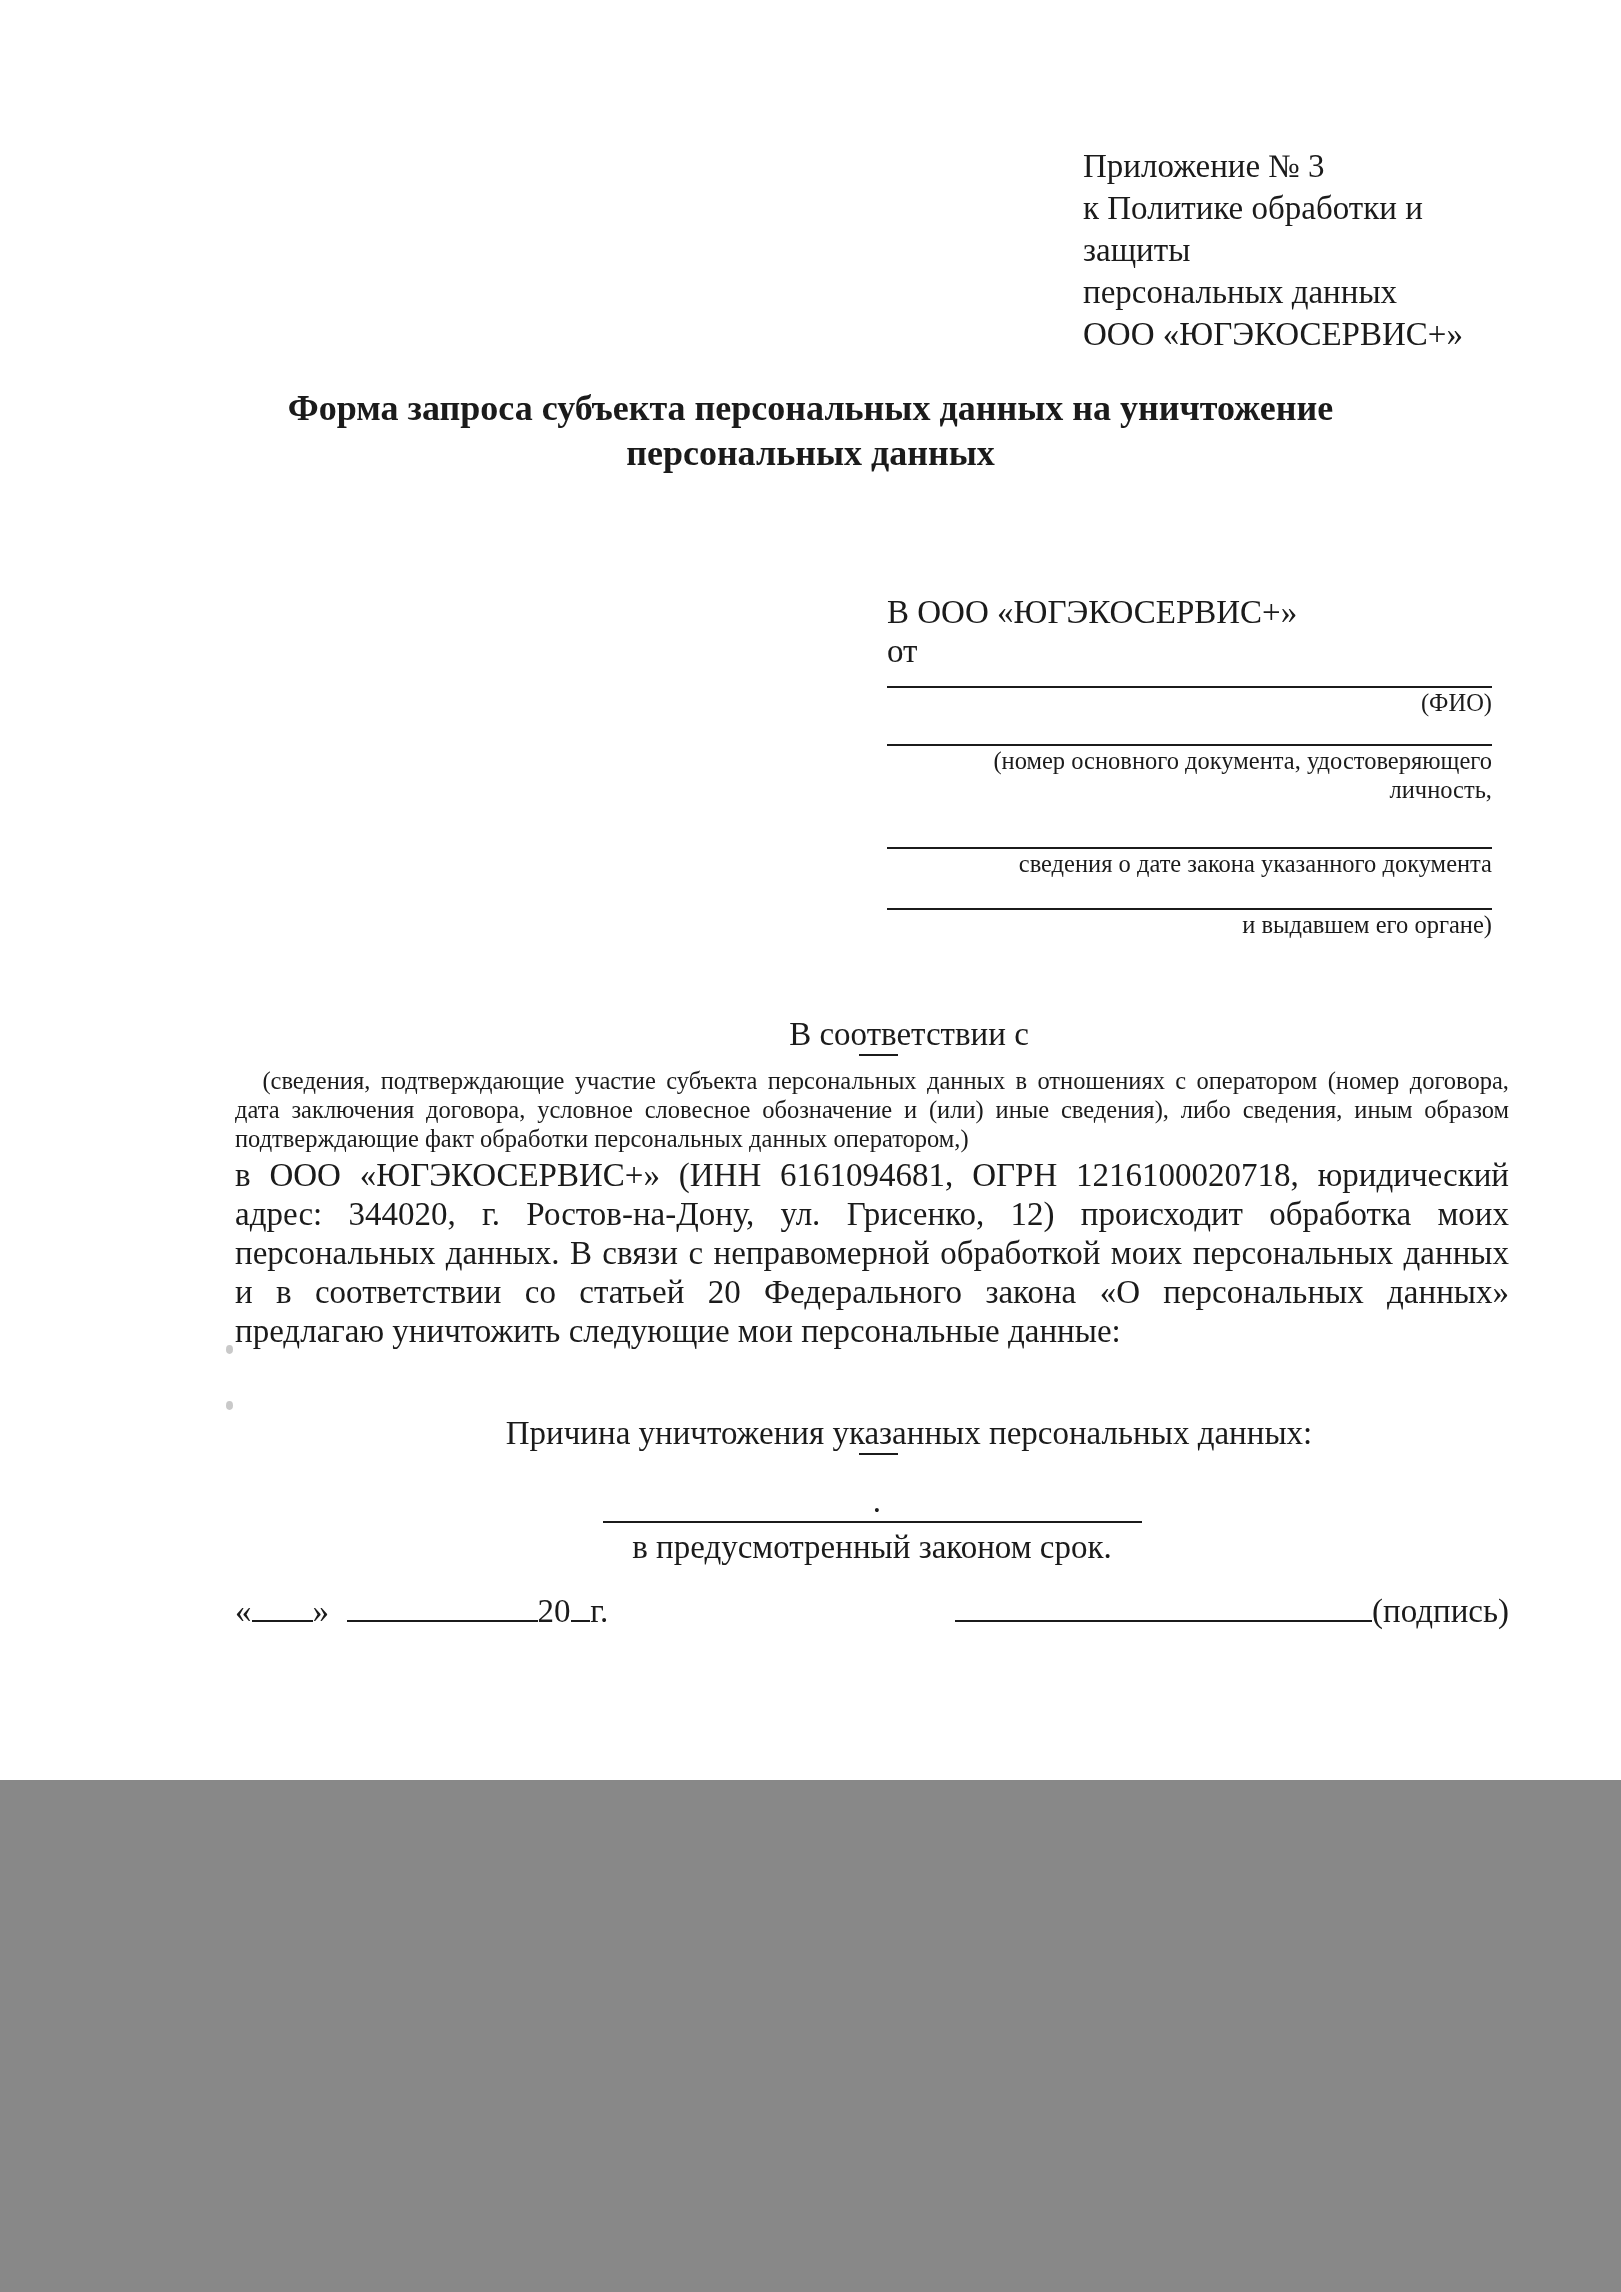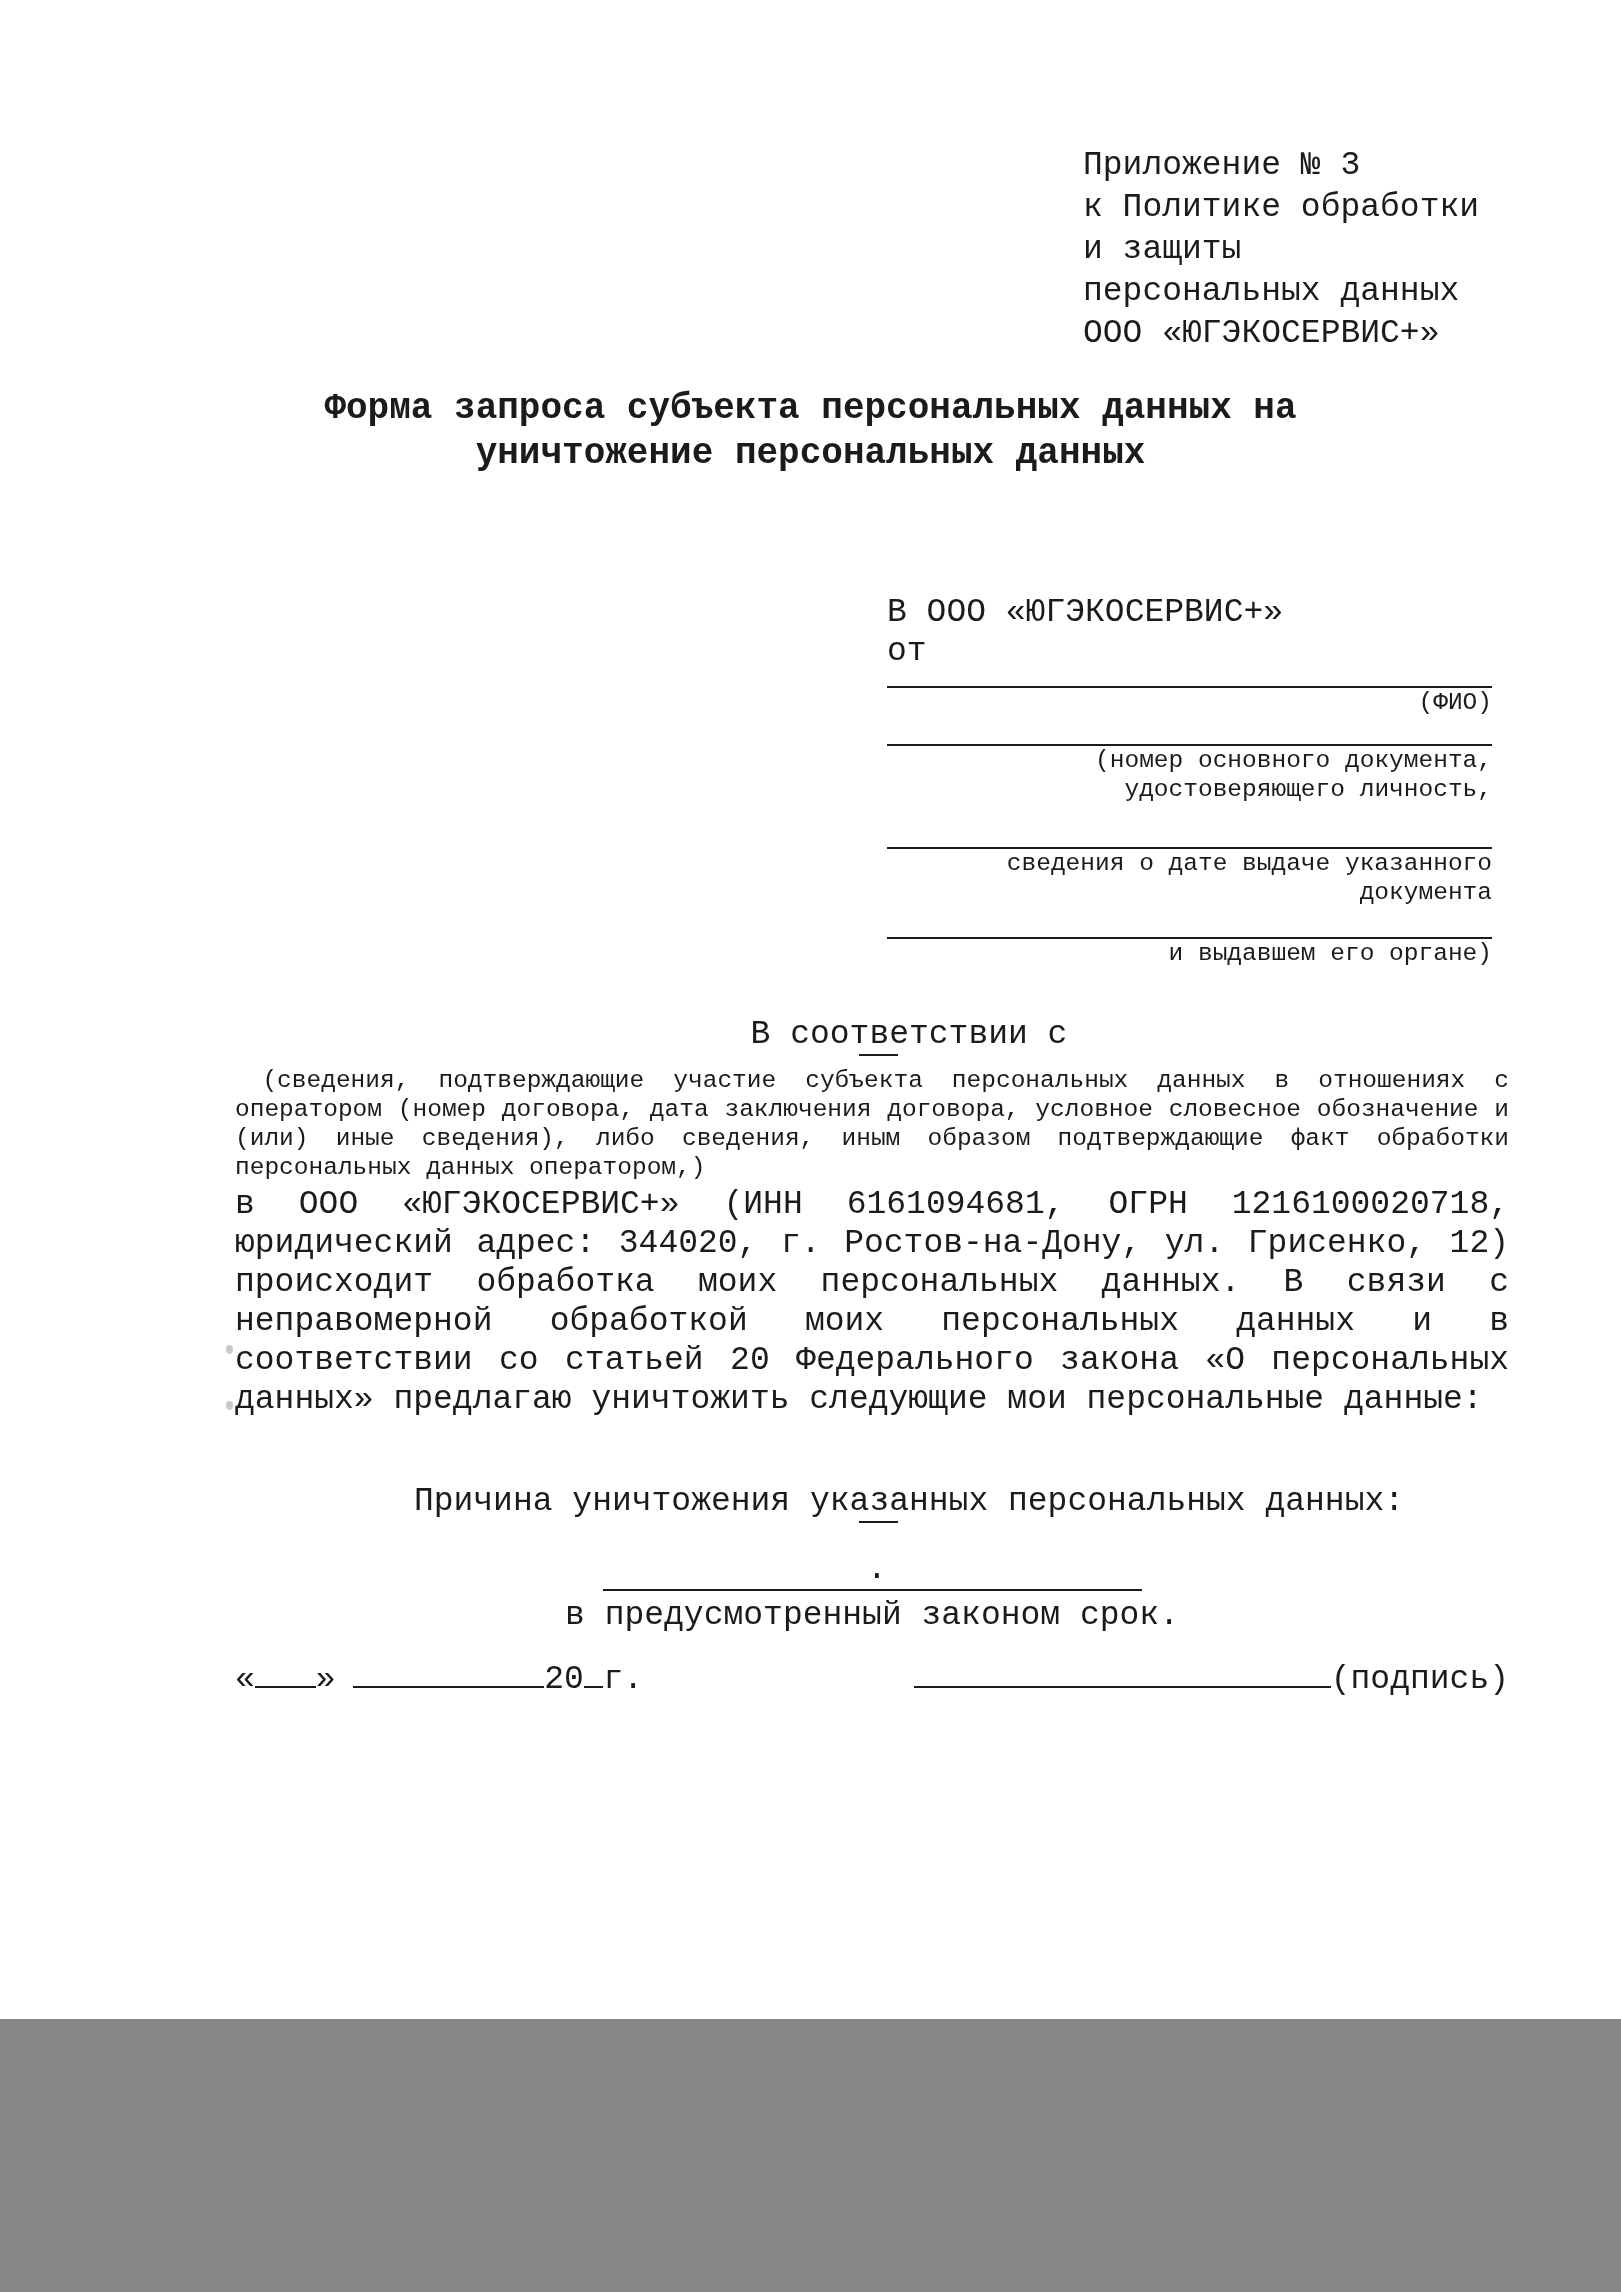--- a/index.html
+++ b/index.html
@@ -1,23 +1,23 @@
 <!DOCTYPE html>
 <html lang="ru"><head>
 <meta charset="utf-8">
 <style>
   html, body { margin: 0; padding: 0; background: #888; }
   .page {
     position: relative;
     width: 1621px;
-    height: 2019px;
+    height: 1780px;
     margin: 0 auto;
     background: #ffffff;
     color: #1b1b1b;
-    font-family: Liberation Mono, monospace;
+    font-family: Liberation Serif, serif;
     overflow: hidden;
   }
 
   
   .header-block {
     position: absolute;
     left: 1083px;
     top: 145px;
     width: 421px;
     font-size: 33px;
@@ -144,21 +144,21 @@
   <div class="doc-title">Форма запроса субъекта персональных данных на уничтожение персональных данных</div>
 
   <div class="addressee">
     <div>В ООО «ЮГЭКОСЕРВИС+»</div>
     <div>от</div>
     <div class="blank-line addr-blank-1"></div>
     <div class="caption">(ФИО)</div>
     <div class="blank-line addr-blank-2"></div>
     <div class="caption">(номер основного документа, удостоверяющего личность,</div>
     <div class="blank-line addr-blank-3"></div>
-    <div class="caption">сведения о дате выдаче указанного документа</div>
+    <div class="caption">сведения о дате закона указанного документа</div>
     <div class="blank-line addr-blank-4"></div>
     <div class="caption">и выдавшем его органе)</div>
   </div>
 
   <div class="main-col">
 
     <div class="flex-row">
       <span class="lead-indent">В соответствии с</span>
       <span class="fill-blank"></span>
     </div>

